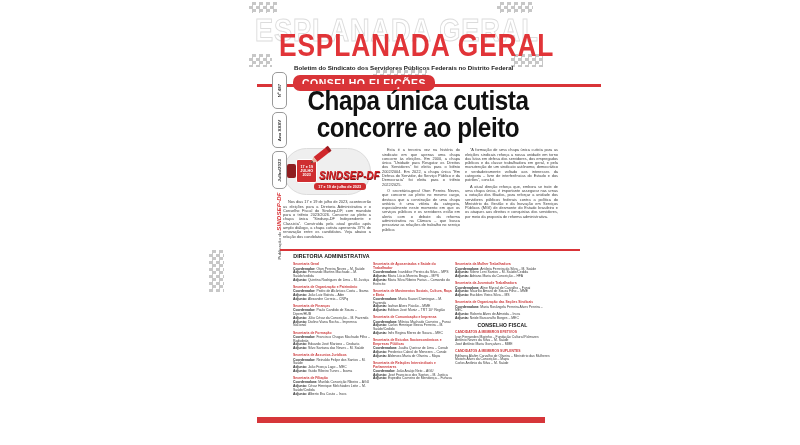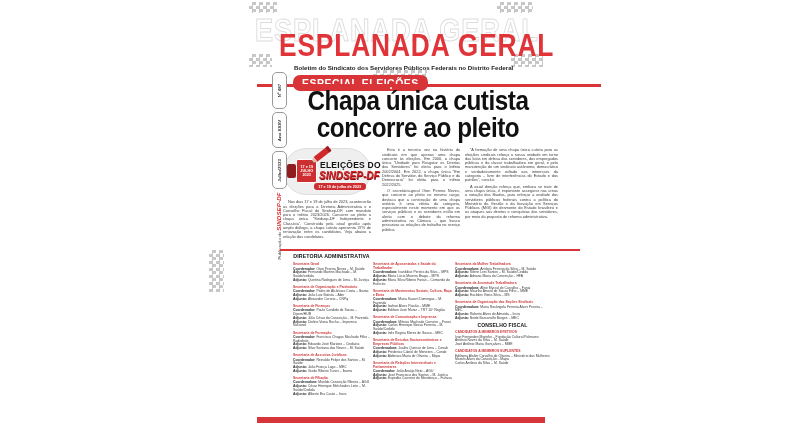--- a/index.html
+++ b/index.html
@@ -79,21 +79,21 @@
   <div class="checker" style="left:64px;top:54px;width:23px;height:13px;"></div>
   <div class="checker" style="left:326px;top:54px;width:32px;height:13px;"></div>
   <div class="checker" style="left:188px;top:70px;width:54px;height:10px;"></div>
   <div class="checker" style="left:24px;top:250px;width:15px;height:42px;"></div>
 
   <div class="ghost-title">ESPLANADA GERAL</div>
   <div class="main-title">ESPLANADA GERAL</div>
   <div class="subtitle-wrap">
       <div class="subtitle">Boletim do Sindicato dos Servidores Públicos Federais no Distrito Federal</div>
     </div>
-  <div class="badge-wrap"><span class="badge">ESPECIAL ELEIÇÕES</span></div>
+  <div class="badge-wrap"><span class="badge">CONSELHO ELEIÇÕES</span></div>
   <div class="head-rule"></div>
 
   <div class="vbox" style="top:72px;height:37px;">
     <span>Nº 487</span>
     </div>
   <div class="vbox" style="top:112px;height:36px;">
     <span>Ano XXXV</span>
     </div>
   <div class="vbox" style="top:151px;height:38px;">
     <span>Julho/2023</span>
@@ -114,23 +114,20 @@
       <span>17 e 19 JULHO 2023</span>
       </div>
     <div class="pencil">
       <svg width="26" height="10" viewBox="0 0 26 10">
         <rect x="6" y="2" width="17" height="6" fill="#d0282c"></rect>
         <polygon points="0,5 6,2 6,8" fill="#e8b9a5"></polygon>
         <polygon points="0,5 2.5,3.8 2.5,6.2" fill="#5a2a22"></polygon>
         <rect x="21" y="2" width="3" height="6" fill="#9d1d20"></rect>
       </svg>
     </div>
-    <div class="logo-top-wrap">
-        <div class="logo-top">ELEIÇÕES DO</div>
-      </div>
     <div class="logo-name-wrap">
         <div class="logo-name">SINDSEP-DF</div>
       </div>
     <div class="logo-strip">
       <span>17 e 19 de julho de 2023</span>
       </div>
   </div>
 
   <div class="art-col" style="left:98px;top:200px;width:88px;">
     <div class="art-inner" style="width:176px;">

